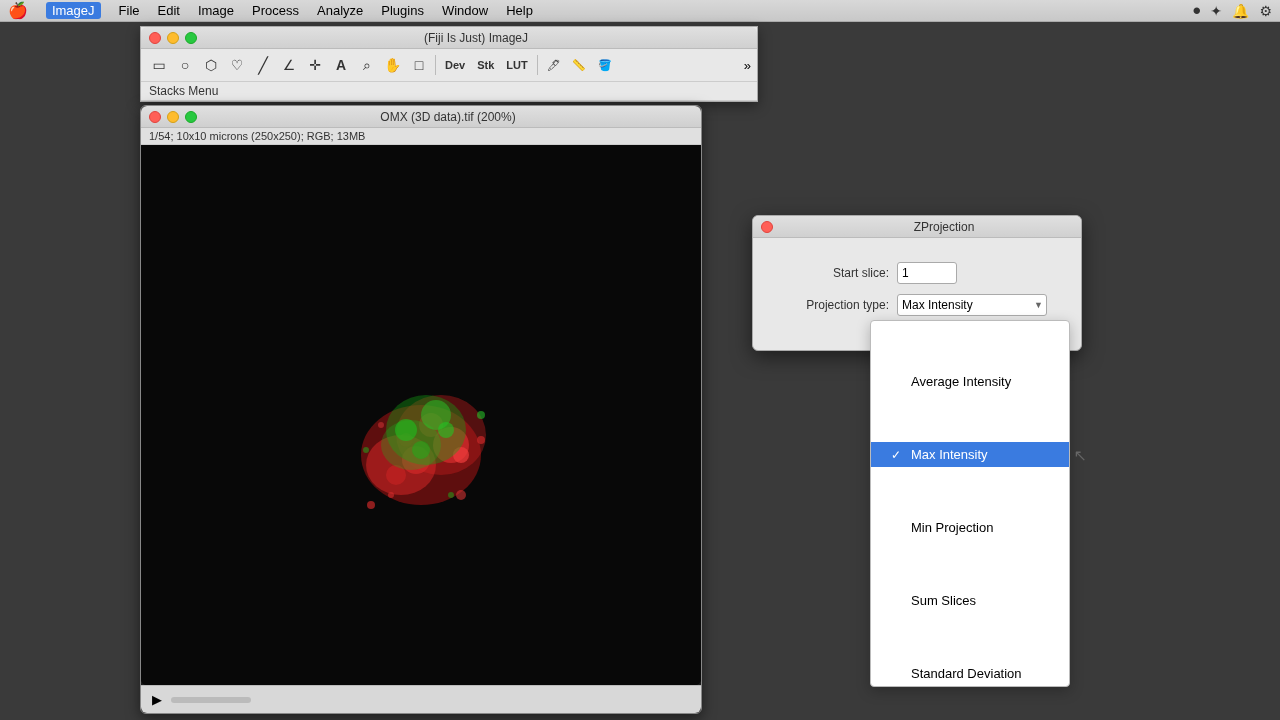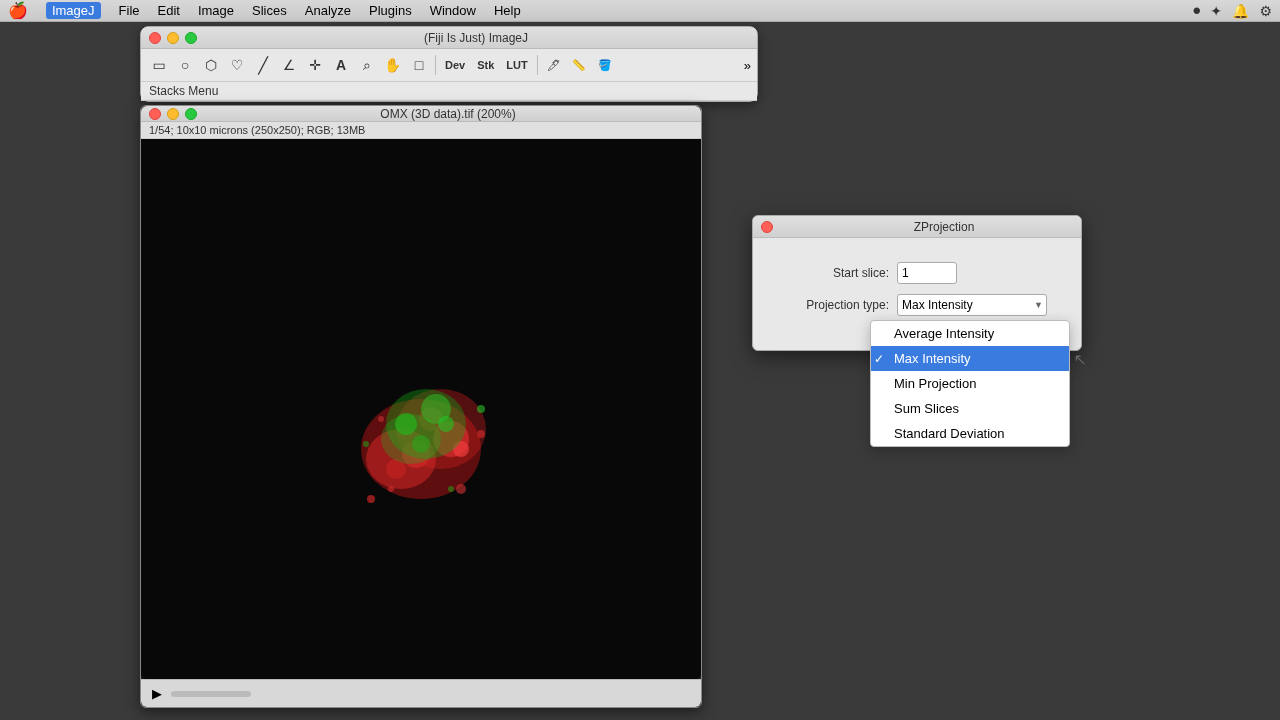--- a/index.html
+++ b/index.html
@@ -51,21 +51,21 @@
     }
 
     
     .imagej-window {
       position: absolute;
       top: 26px;
       left: 140px;
       width: 618px;
       background: #e8e8e8;
       border: 1px solid #aaa;
-      border-radius: 9px;
+      border-radius: 0;
       box-shadow: 0 4px 12px rgba(0,0,0,0.4);
     }
     .window-titlebar {
       height: 22px;
       background: linear-gradient(to bottom, #e0e0e0, #d0d0d0);
       border-bottom: 1px solid #bbb;
       border-radius: 6px 6px 0 0;
       display: flex;
       align-items: center;
       padding: 0 8px;
@@ -135,21 +135,21 @@
       position: absolute;
       top: 105px;
       left: 140px;
       width: 562px;
       background: #1a1a1a;
       border: 1px solid #888;
       border-radius: 6px;
       box-shadow: 0 4px 14px rgba(0,0,0,0.5);
     }
     .image-titlebar {
-      height: 16px;
+      height: 22px;
       background: linear-gradient(to bottom, #e0e0e0, #cfcfcf);
       border-bottom: 1px solid #bbb;
       border-radius: 6px 6px 0 0;
       display: flex;
       align-items: center;
       padding: 0 8px;
       gap: 6px;
     }
     .image-title-text {
       flex: 1;
@@ -279,47 +279,48 @@
       top: 320px;
       left: 870px;
       width: 200px;
       background: white;
       border: 1px solid #bbb;
       border-radius: 4px;
       box-shadow: 0 4px 14px rgba(0,0,0,0.25);
       z-index: 100;
     }
     .dropdown-item {
-      padding: 5px 3px;
+      padding: 5px 20px;
       font-size: 13px;
       color: #000;
       cursor: pointer;
       display: flex;
       align-items: center;
+      margin-top: 48px;
     }
     .dropdown-item.selected {
       background: #3a7be0;
       color: white;
     }
     .dropdown-item .checkmark {
       margin-right: 6px;
       font-size: 12px;
       width: 14px;
     }
   </style>
 </head>
 <body>
 
 <div class="menubar">
   <span class="menubar-apple">🍎</span>
   <span class="menubar-item active">ImageJ</span>
   <span class="menubar-item">File</span>
   <span class="menubar-item">Edit</span>
   <span class="menubar-item">Image</span>
-  <span class="menubar-item">Slices</span>
+  <span class="menubar-item">Process</span>
   <span class="menubar-item">Analyze</span>
   <span class="menubar-item">Plugins</span>
   <span class="menubar-item">Window</span>
   <span class="menubar-item">Help</span>
   <div class="menubar-right">
     <span class="menubar-right-icon">⏺</span>
     <span class="menubar-right-icon">✦</span>
     <span class="menubar-right-icon">🔔</span>
     <span class="menubar-right-icon">⚙</span>
   </div>

